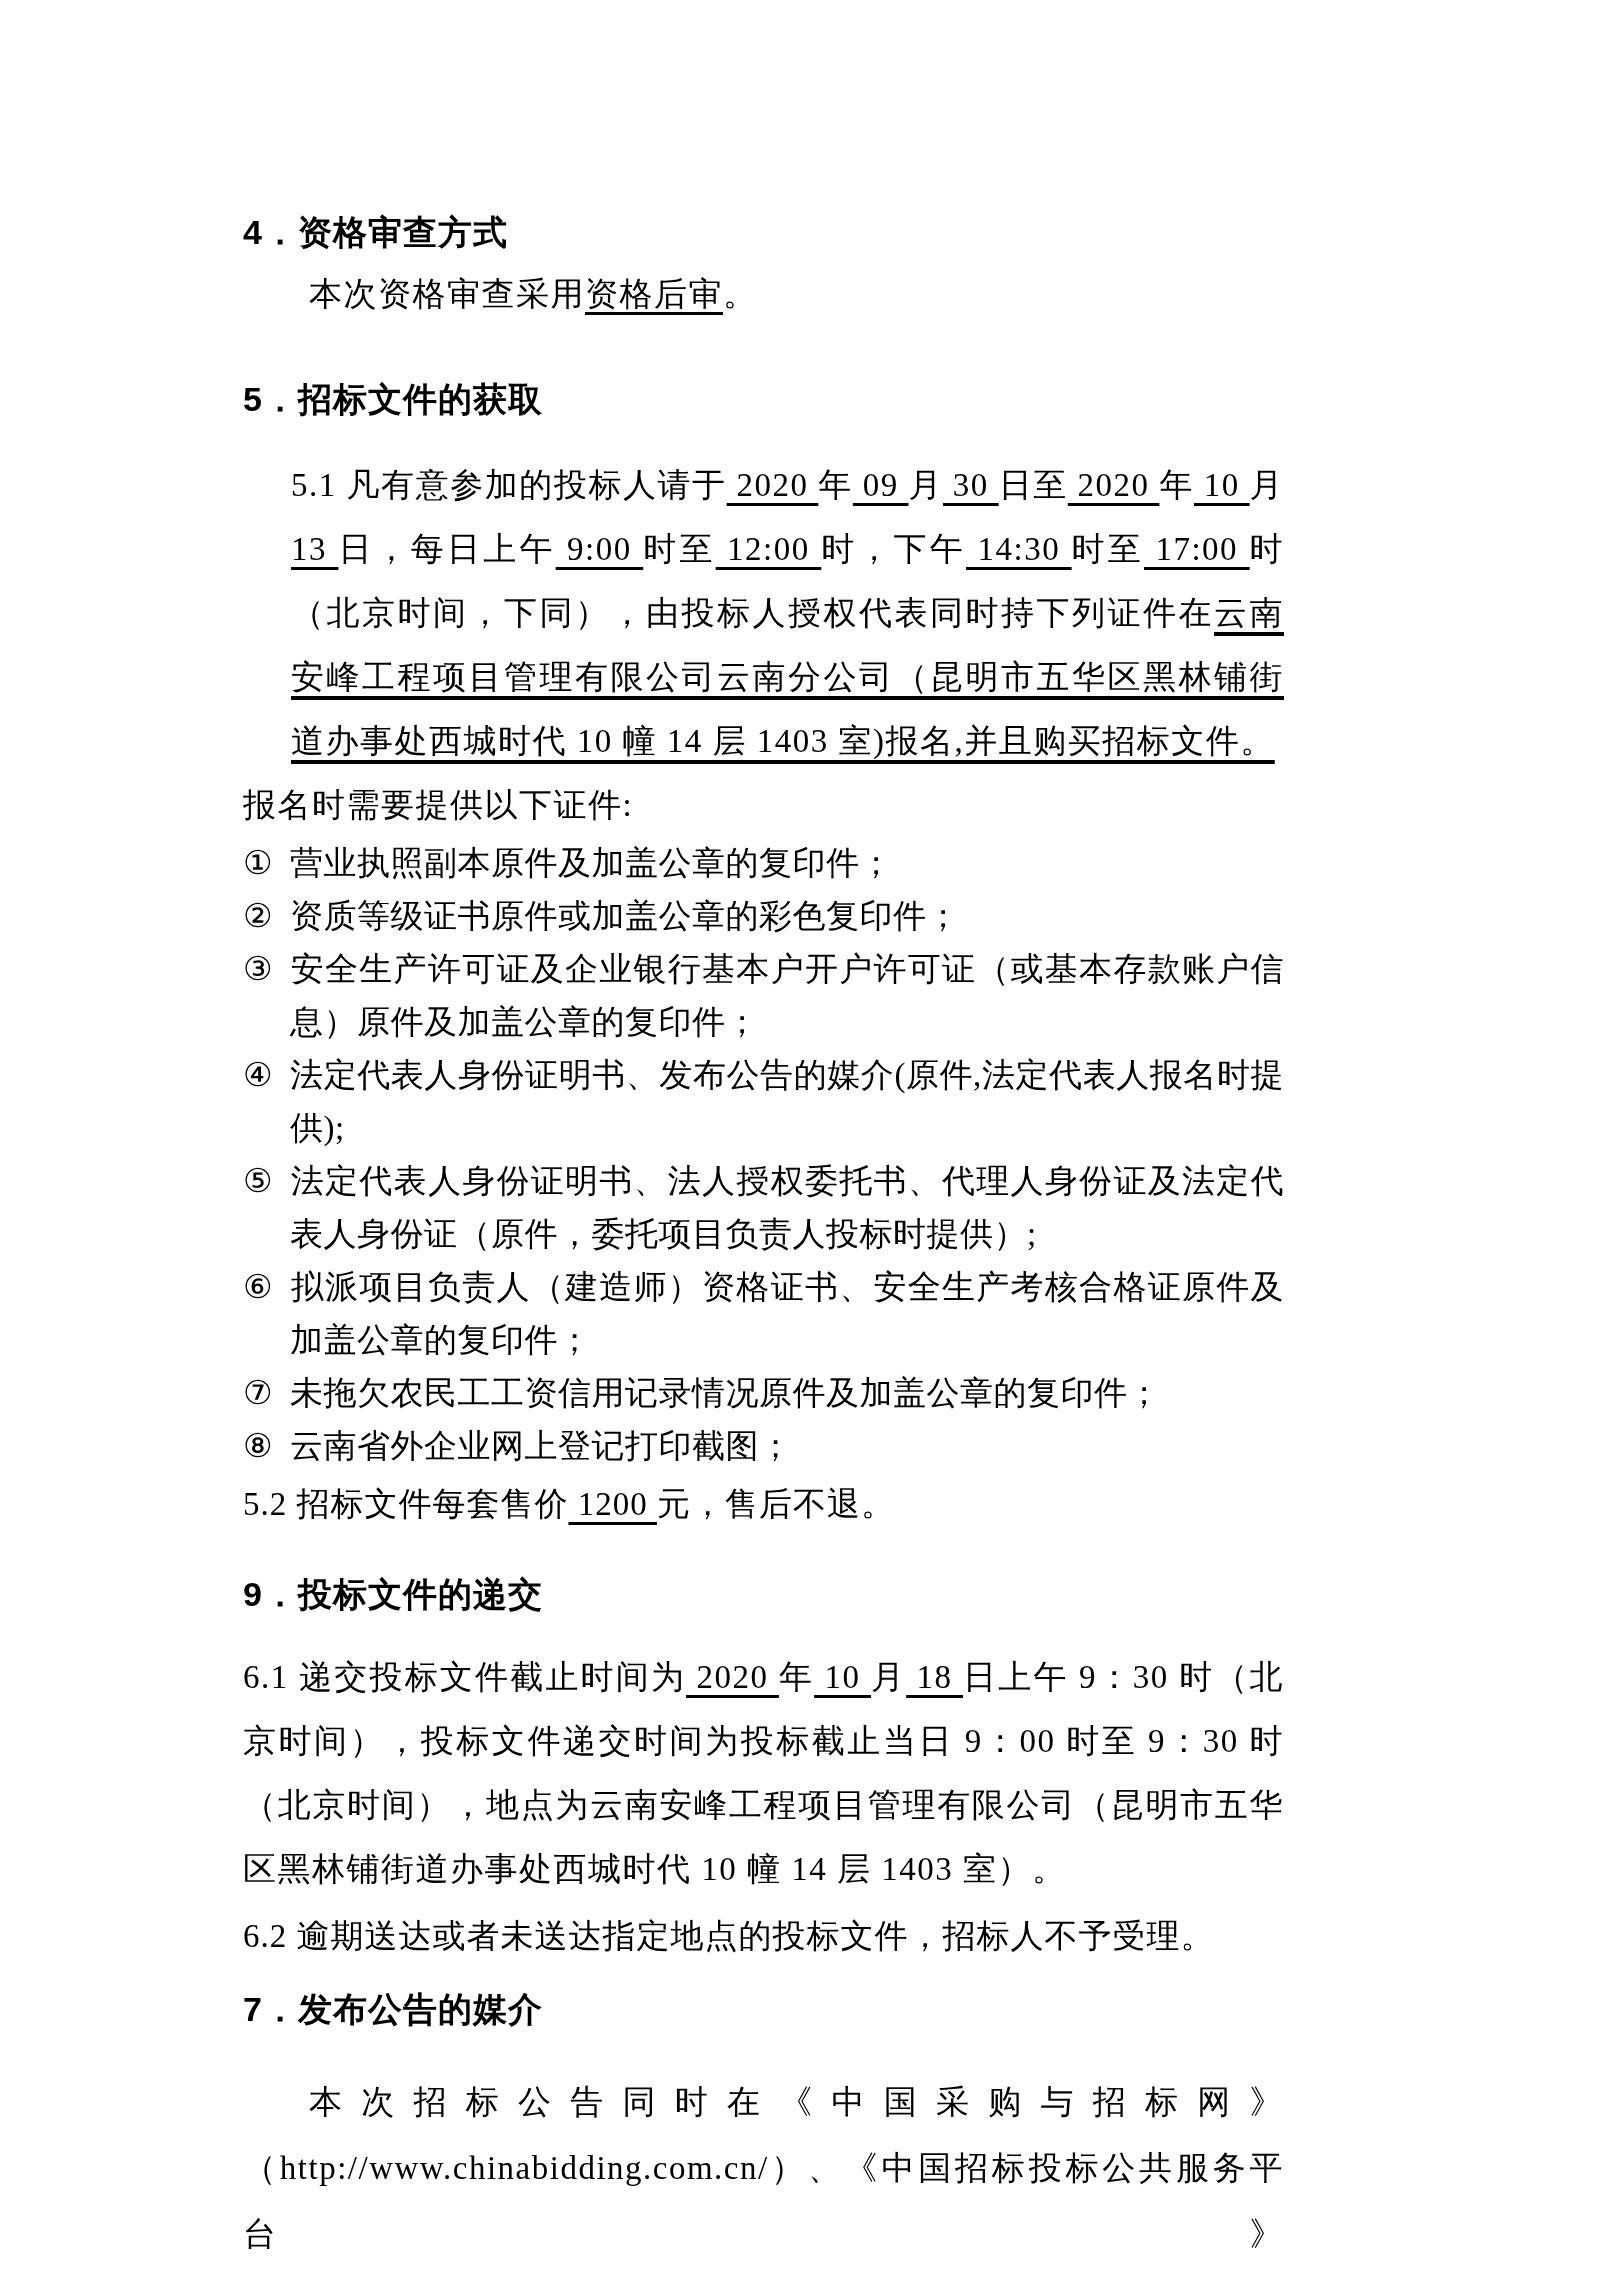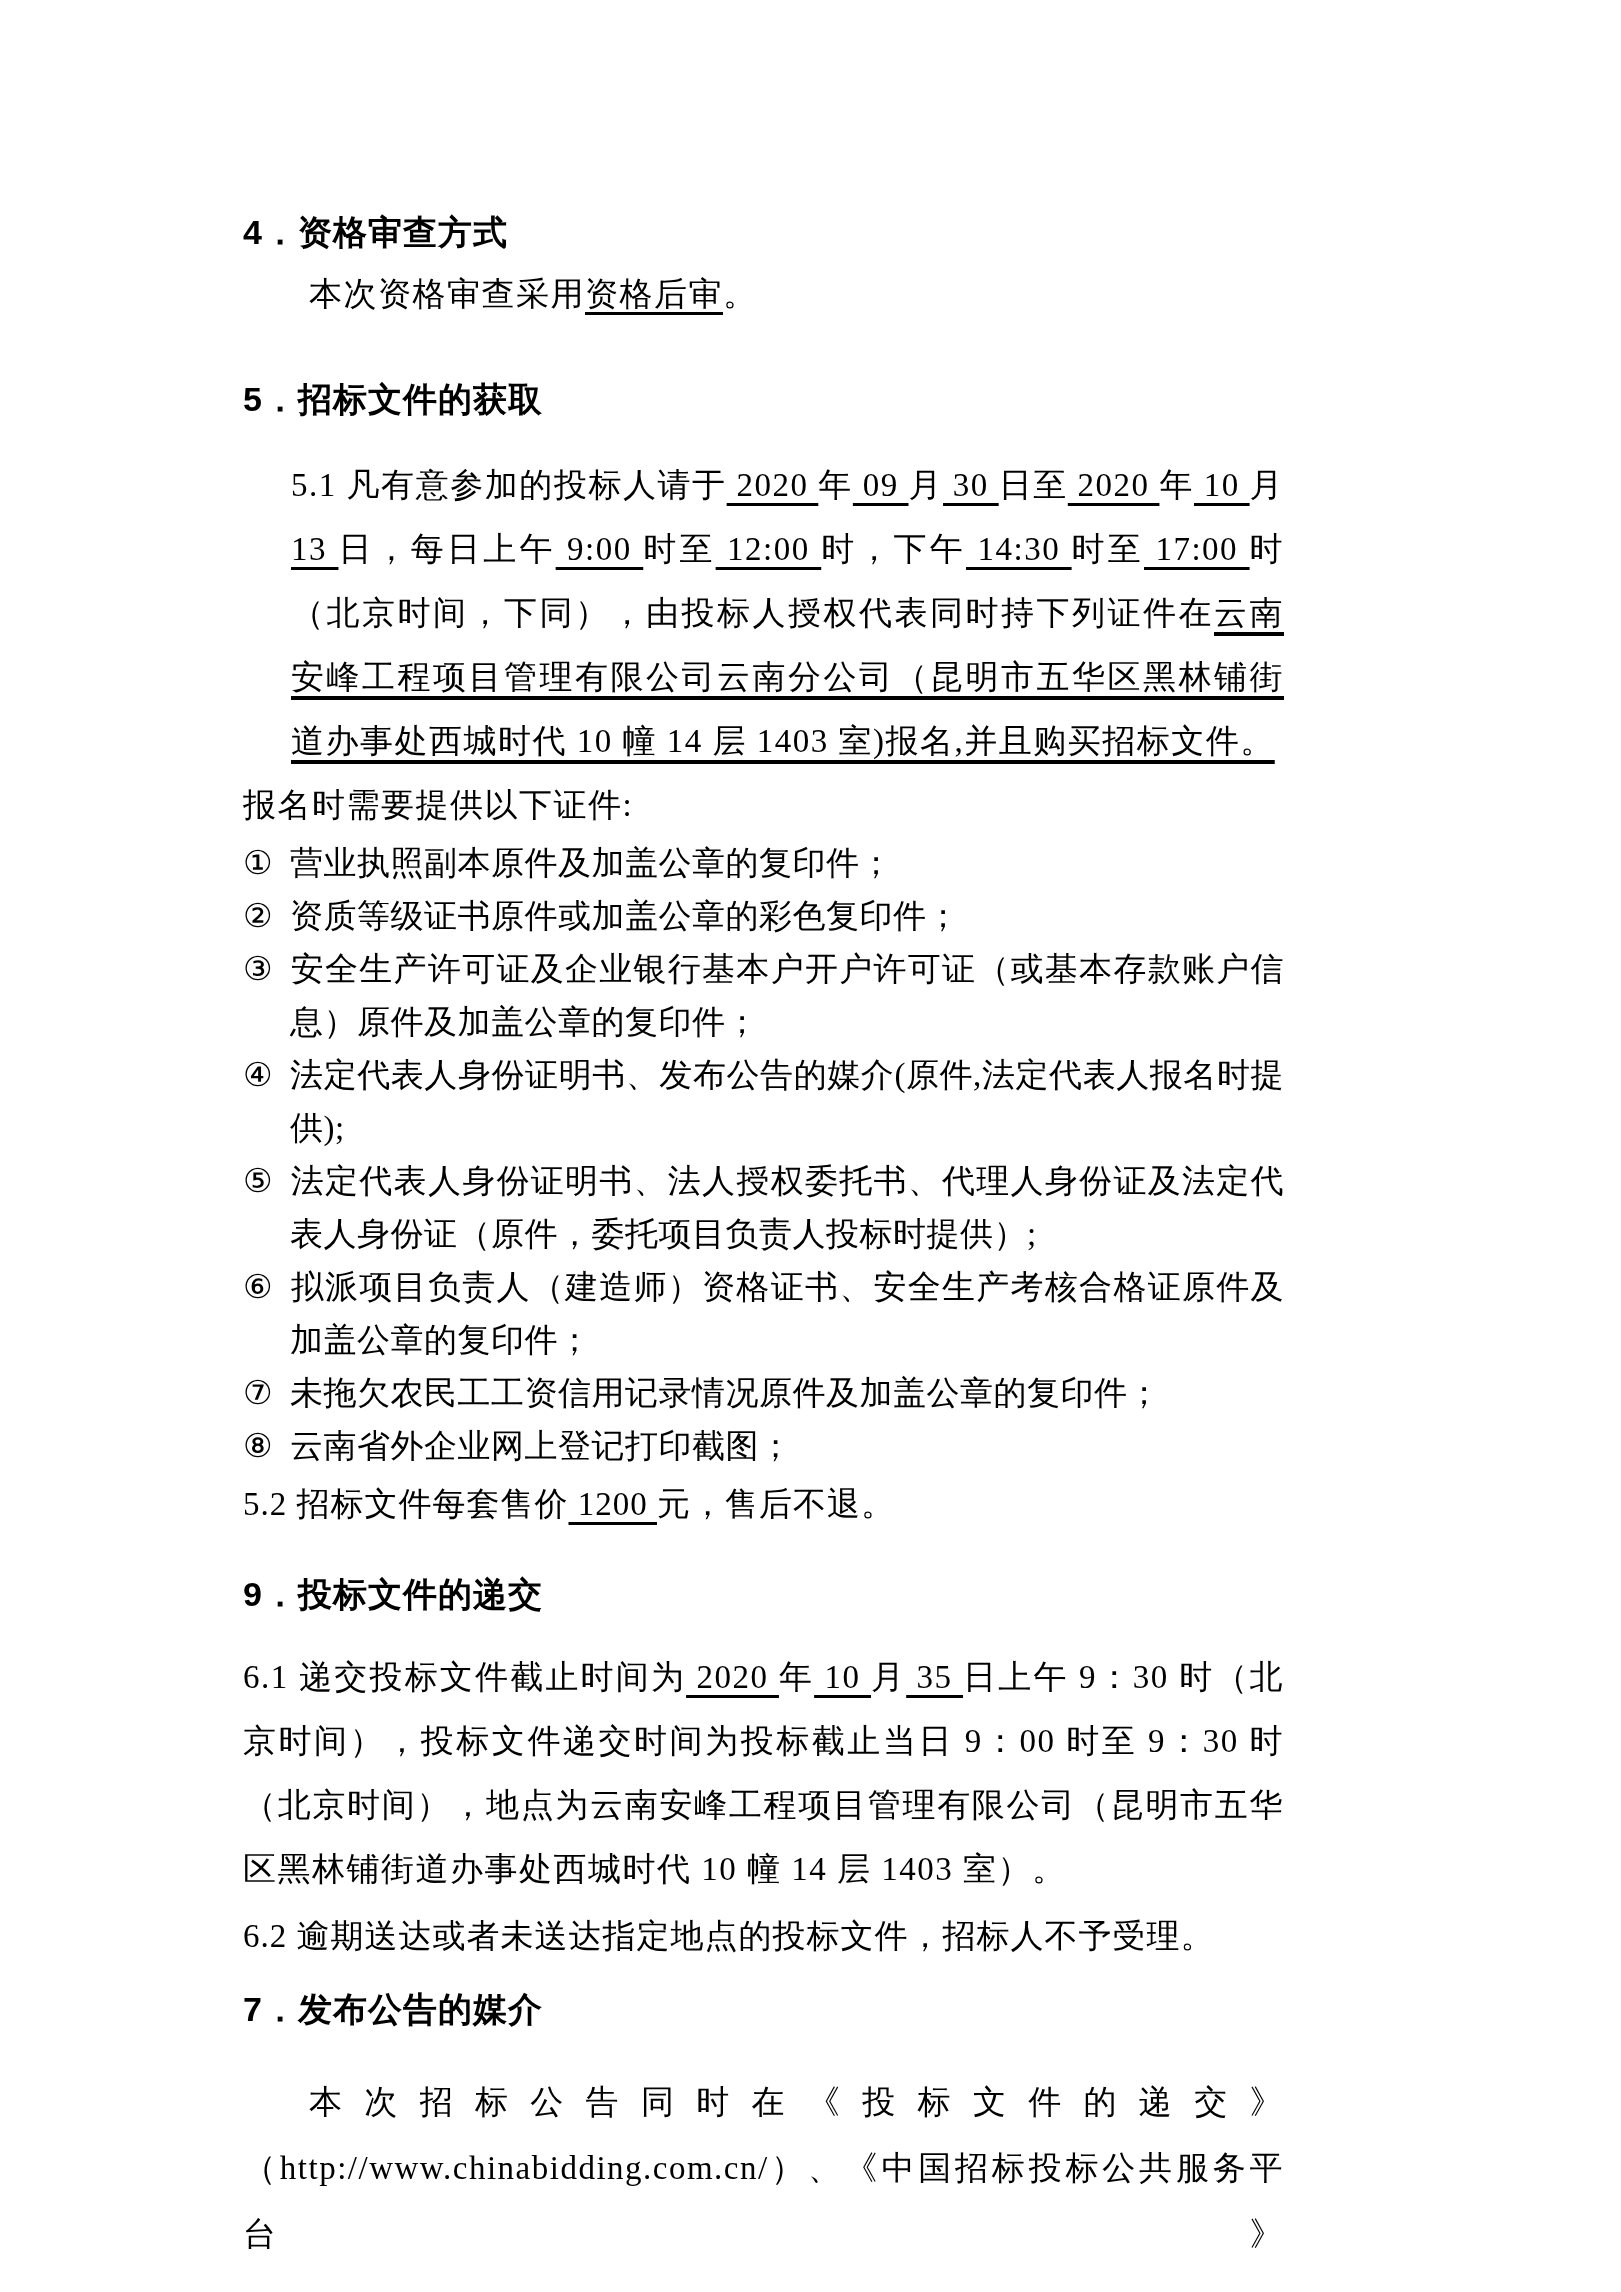--- a/index.html
+++ b/index.html
@@ -94,25 +94,25 @@
     <div class="li"><span class="marker">⑤</span><span>法定代表人身份证明书、法人授权委托书、代理人身份证及法定代表人身份证（原件，委托项目负责人投标时提供）;</span></div>
     <div class="li"><span class="marker">⑥</span><span>拟派项目负责人（建造师）资格证书、安全生产考核合格证原件及加盖公章的复印件；</span></div>
     <div class="li"><span class="marker">⑦</span><span>未拖欠农民工工资信用记录情况原件及加盖公章的复印件；</span></div>
     <div class="li"><span class="marker">⑧</span><span>云南省外企业网上登记打印截图；</span></div>
   </div>
 
   <p class="body-text" id="p52"><span>5.2 招标文件每套售价</span><span class="u"> 1200 </span><span>元，售后不退。</span></p>
 
   <h2 class="sec" id="h6">9．投标文件的递交</h2>
 
-  <p class="body-text" id="p61"><span>6.1 递交投标文件截止时间为</span><span class="u"> 2020 </span><span>年</span><span class="u"> 10 </span><span>月</span><span class="u"> 35 </span><span>日上午 9：30 时（北京时间），投标文件递交时间为投标截止当日 9：00 时至 9：30 时（北京时间），地点为云南安峰工程项目管理有限公司（昆明市五华区黑林铺街道办事处西城时代 10 幢 14 层 1403 室）。</span></p>
+  <p class="body-text" id="p61"><span>6.1 递交投标文件截止时间为</span><span class="u"> 2020 </span><span>年</span><span class="u"> 10 </span><span>月</span><span class="u"> 18 </span><span>日上午 9：30 时（北京时间），投标文件递交时间为投标截止当日 9：00 时至 9：30 时（北京时间），地点为云南安峰工程项目管理有限公司（昆明市五华区黑林铺街道办事处西城时代 10 幢 14 层 1403 室）。</span></p>
 
   <p class="body-text" id="p62">6.2 逾期送达或者未送达指定地点的投标文件，招标人不予受理。</p>
 
   <h2 class="sec" id="h7">7．发布公告的媒介</h2>
 
   <p class="body-text" id="p7">
-      <span class="line first">本次招标公告同时在《投标文件的递交》</span>
+      <span class="line first">本次招标公告同时在《中国采购与招标网》</span>
       <span class="line">（http://www.chinabidding.com.cn/）、《中国招标投标公共服务平台》</span>
     </p>
 
 </div>
 
 
 </body></html>

